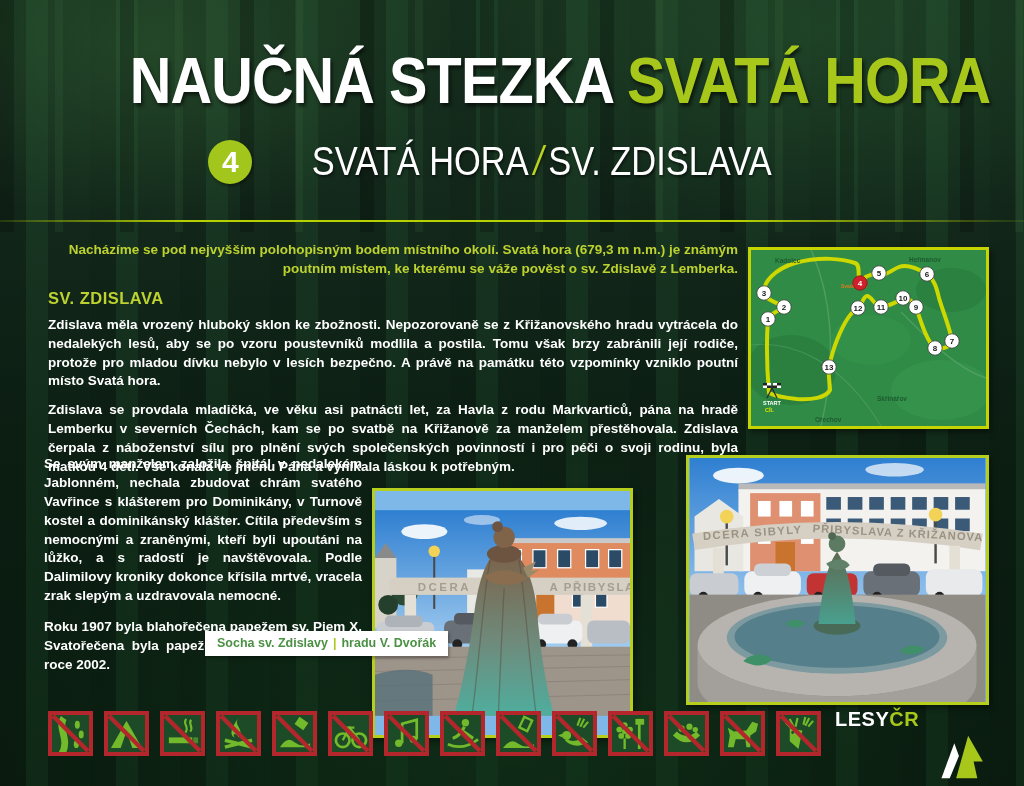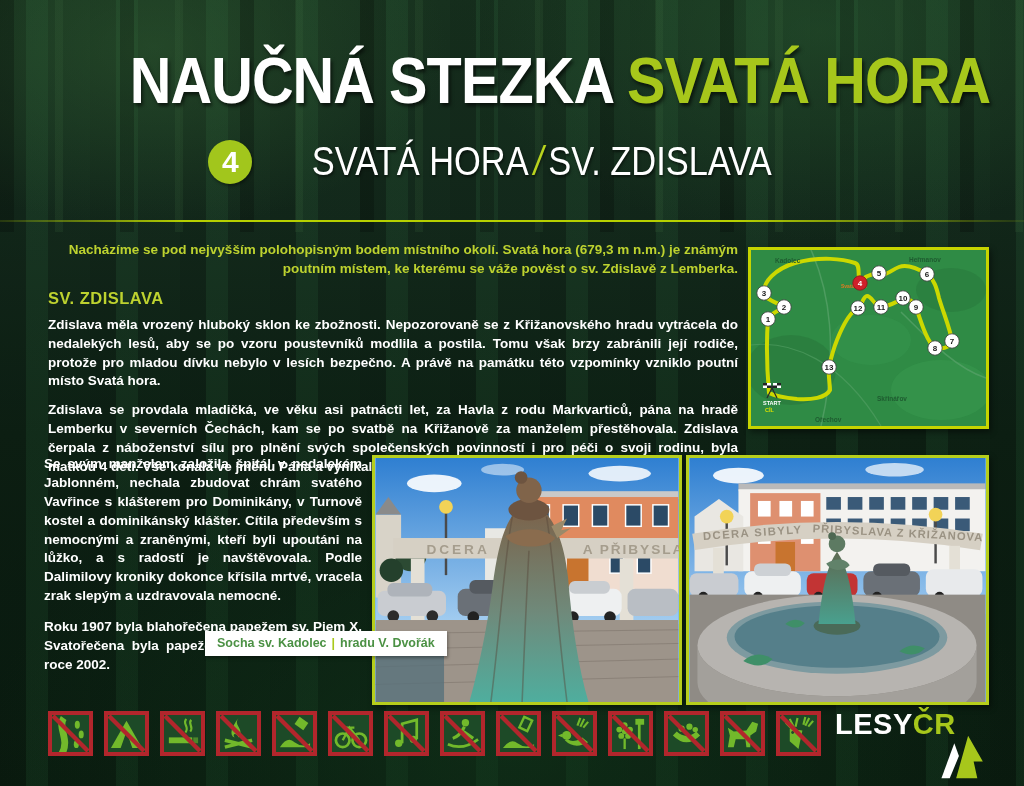--- a/index.html
+++ b/index.html
@@ -40,34 +40,34 @@
   .side-col{position:absolute;left:44px;top:455px;width:318px;}
   .side-col p{margin-bottom:12px;}
 
   
   .map-box{position:absolute;left:748px;top:247px;width:241px;height:182px;border:3px solid #c6d400;box-sizing:border-box;background:#2f8b45;box-shadow:2px 3px 6px rgba(0,0,0,.45);}
   .map-box svg{display:block;width:100%;height:100%;}
 
   
   .photo{position:absolute;top:455px;height:250px;border:3px solid #b6ce1c;box-sizing:border-box;background:#7db8e8;box-shadow:2px 3px 6px rgba(0,0,0,.45);}
   .photo svg{display:block;width:100%;height:100%;}
-  #photo-left{left:372px;width:310px;}
+  #photo-left{left:372px;width:261px;margin-top:33px;}
   #photo-right{left:686px;width:303px;}
 
   .caption{position:absolute;left:205px;top:631px;background:#fff;padding:5px 12px 6px 12px;
     font-size:12.5px;font-weight:bold;color:#4b9144;white-space:nowrap;z-index:5;box-shadow:1px 2px 3px rgba(0,0,0,.35);}
   .caption .sep{color:#a9c91c;padding:0 5px;}
 
   
   .icons-row{position:absolute;left:48px;top:711px;display:flex;gap:11px;}
   .picon{position:relative;width:45px;height:45px;background:#1d4a27;border:4px solid #b2262c;box-sizing:border-box;}
   .picon svg{position:absolute;left:0;top:0;width:37px;height:37px;}
 
   .logo{position:absolute;left:835px;top:708px;width:150px;color:#fff;}
-  .logo .word{font-size:29px;font-weight:900;letter-spacing:.5px;white-space:nowrap;}
+  .logo .word{font-size:20px;font-weight:900;letter-spacing:.5px;white-space:nowrap;}
   .logo .mark{position:absolute;right:-2px;top:26px;}
 </style>
 </head>
 <body>
 
 <div class="board">
   <div class="trunks"></div>
 
   <div class="title">
     <span class="inner"><span>NAUČNÁ STEZKA </span><span class="lime">SVATÁ HORA</span></span>
@@ -305,21 +305,21 @@
         <ellipse cx="151" cy="172" rx="24" ry="9" fill="#4a6a58"></ellipse>
         <path d="M151,96 C141,110 136,132 132,170 L170,170 C166,132 161,110 151,96 Z" fill="url(#robeR)"></path>
         <circle cx="151" cy="88" r="8.5" fill="#5d7a62"></circle>
         <circle cx="146" cy="80" r="4" fill="#4e6852"></circle>
         <path d="M140,108 C150,102 160,103 164,110 C158,117 144,116 140,108 Z" fill="#61826a"></path>
       </g>
     </svg>
   </div>
 
   <div class="caption">
-    <span>Socha sv. Kadolec</span><span class="sep">|</span><span>hradu V. Dvořák</span>
+    <span>Socha sv. Zdislavy</span><span class="sep">|</span><span>hradu V. Dvořák</span>
   </div>
 
   <div class="icons-row" id="icons-row">
       <div class="picon">
         <svg viewBox="0 0 38 38">
           <path d="M12,3 C5,13 19,25 10,40" stroke="#72b92b" stroke-width="7" fill="none"></path>
           <ellipse cx="26" cy="10" rx="2.6" ry="4" fill="#72b92b"></ellipse>
           <ellipse cx="30" cy="20" rx="2.6" ry="4" fill="#72b92b"></ellipse>
           <ellipse cx="25" cy="30" rx="2.6" ry="4" fill="#72b92b"></ellipse>
           <line x1="1" y1="1" x2="37" y2="37" stroke="#b2262c" stroke-width="4.5"></line>

